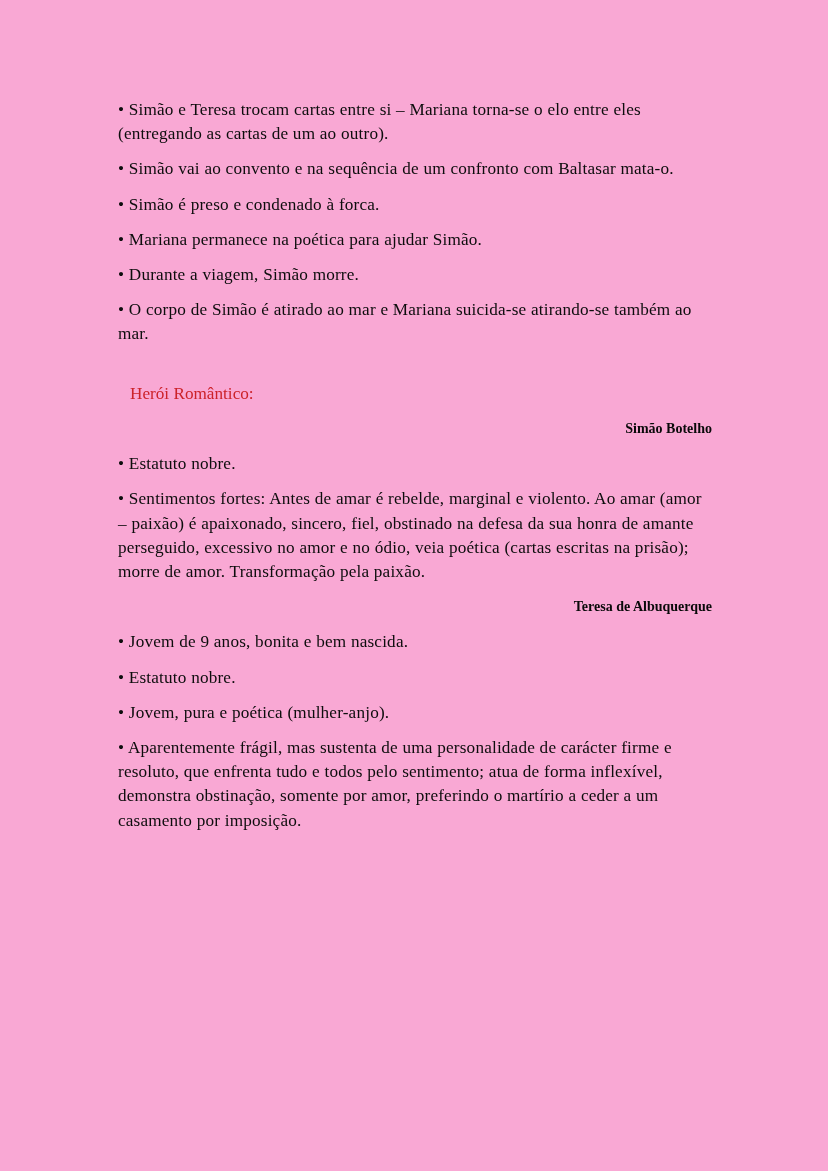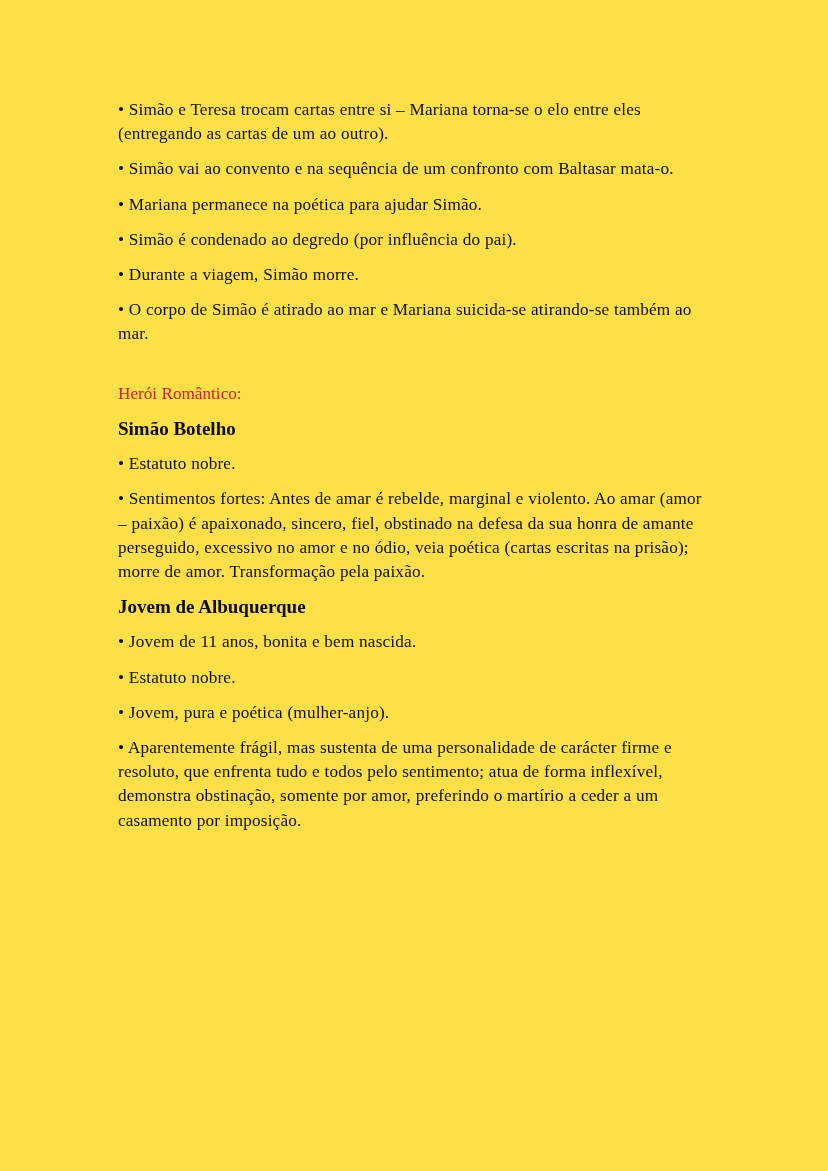--- a/index.html
+++ b/index.html
@@ -15,21 +15,21 @@
     overflow: hidden;
     font-family: "Liberation Serif", "DejaVu Serif", serif;
     -webkit-font-smoothing: antialiased;
   }
   #page {
     position: absolute;
     left: 0;
     top: 0;
     width: 828px;
     height: 1171px;
-    background: #fde047;
+    background: #f9a8d4;
   }
   #content {
     position: absolute;
     left: 118px;
     top: 98px;
     width: 594px;
   }
   .para {
     margin: 0 0 11px 0;
     padding: 0;
@@ -37,70 +37,70 @@
     line-height: 24.2px;
     color: #0d0d0d;
     text-align: left;
     letter-spacing: 0.01em;
     word-spacing: 0.01em;
   }
   .para.bullet {
     text-indent: 0;
   }
   .heading-red {
-    margin: 0 0 11px 0;
+    margin: 0 0 11px 12px;
     padding: 0;
     font-size: 17.2px;
     line-height: 24.2px;
     color: #cc2229;
     text-align: left;
   }
   .heading-bold {
     margin: 0 0 11px 0;
     padding: 0;
-    font-size: 19px;
+    font-size: 14px;
     line-height: 24.2px;
     color: #0a0a0a;
     font-weight: bold;
-    text-align: left;
+    text-align: right;
   }
   .spacer-line {
     margin: 0;
     padding: 0;
     font-size: 17.2px;
     line-height: 24.2px;
     height: 24.2px;
   }
 </style>
 </head>
 <body>
 
 <div id="page">
   <div id="content">
 
     <div>
       <p class="para bullet">• Simão e Teresa trocam cartas entre si – Mariana torna-se o elo entre eles (entregando as cartas de um ao outro).</p>
       <p class="para bullet">• Simão vai ao convento e na sequência de um confronto com Baltasar mata-o.</p>
+      <p class="para bullet">• Simão é preso e condenado à forca.</p>
       <p class="para bullet">• Mariana permanece na poética para ajudar Simão.</p>
-      <p class="para bullet">• Simão é condenado ao degredo (por influência do pai).</p>
       <p class="para bullet">• Durante a viagem, Simão morre.</p>
       <p class="para bullet">• O corpo de Simão é atirado ao mar e Mariana suicida-se atirando-se também ao mar.</p>
     </div>
 
     <div class="spacer-line"></div>
 
     <section>
       <p class="heading-red">Herói Romântico:</p>
       <p class="heading-bold">Simão Botelho</p>
       <p class="para bullet">• Estatuto nobre.</p>
       <p class="para bullet">• Sentimentos fortes: Antes de amar é rebelde, marginal e violento. Ao amar (amor – paixão) é apaixonado, sincero, fiel, obstinado na defesa da sua honra de amante perseguido, excessivo no amor e no ódio, veia poética (cartas escritas na prisão); morre de amor. Transformação pela paixão.</p>
     </section>
 
     <section>
-      <p class="heading-bold">Jovem de Albuquerque</p>
-      <p class="para bullet">• Jovem de 11 anos, bonita e bem nascida.</p>
+      <p class="heading-bold">Teresa de Albuquerque</p>
+      <p class="para bullet">• Jovem de 9 anos, bonita e bem nascida.</p>
       <p class="para bullet">• Estatuto nobre.</p>
       <p class="para bullet">• Jovem, pura e poética (mulher-anjo).</p>
       <p class="para bullet">• Aparentemente frágil, mas sustenta de uma personalidade de carácter firme e resoluto, que enfrenta tudo e todos pelo sentimento; atua de forma inflexível, demonstra obstinação, somente por amor, preferindo o martírio a ceder a um casamento por imposição.</p>
     </section>
 
   </div>
 </div>
 
 </body></html>

